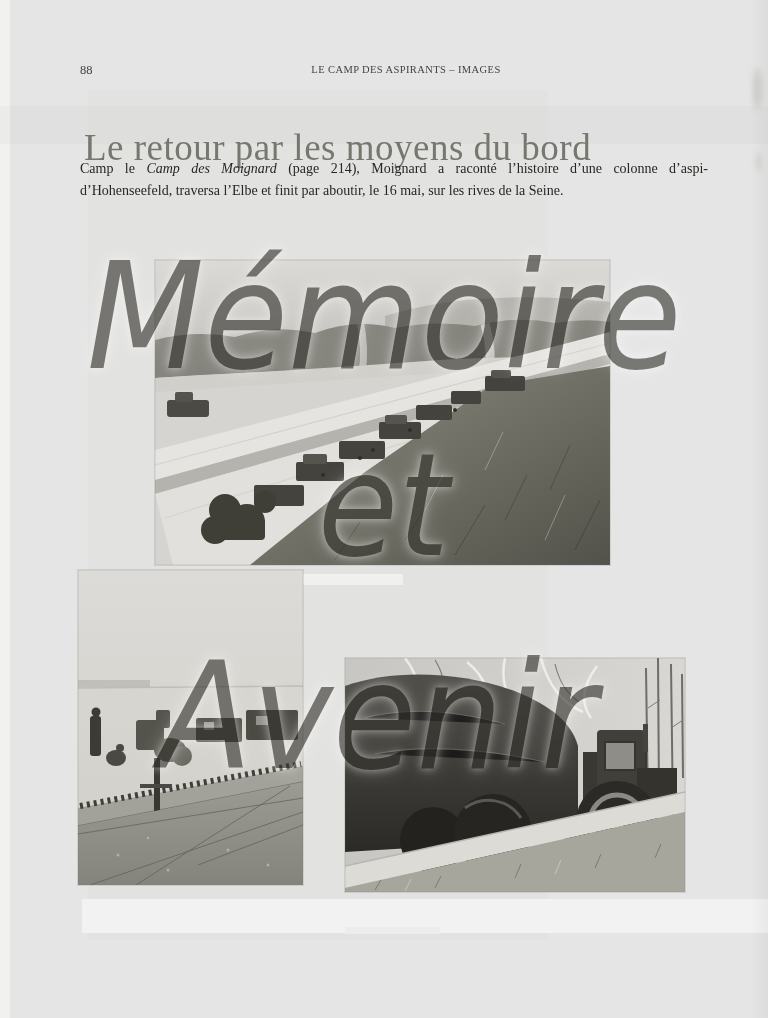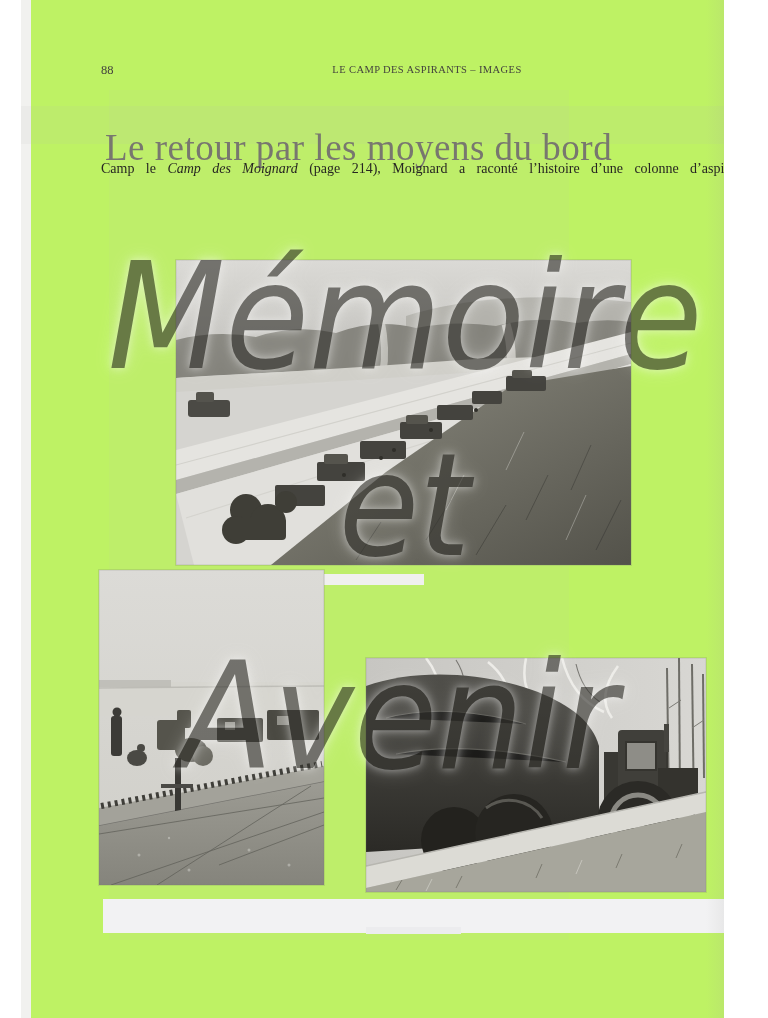--- a/index.html
+++ b/index.html
@@ -1,21 +1,20 @@
 <!DOCTYPE html>
 <html><head>
 <meta charset="utf-8">
 <style>
   html,body{margin:0;padding:0;background:#ffffff;}
   .page{
-    position:relative;width:703px;height:1018px;overflow:hidden;
-    background:#bef264;
+    position:relative;width:768px;height:1018px;overflow:hidden;
+    background:#e5e5e5;
     font-family:"Liberation Serif", serif;
     color:#2e2d2a;
-    margin-left:21px;
   }
   
   .edge-left{position:absolute;left:0;top:0;width:10px;height:1018px;background:#f1f1ef;}
   .tone-band{position:absolute;left:88px;top:90px;width:460px;height:850px;background:rgba(185,185,182,0.08);}
   .band-bottom{position:absolute;left:82px;top:899px;width:686px;height:34px;background:#f2f2f3;}
   .band-bottom-notch{position:absolute;left:345px;top:927px;width:95px;height:7px;background:#ececee;}
   .band-photo-right{position:absolute;left:303px;top:574px;width:100px;height:11px;background:#f0f0ee;}
   .edge-right{position:absolute;right:0;top:0;width:18px;height:1018px;
     background:linear-gradient(to right, rgba(0,0,0,0) , rgba(160,160,156,0.12));}
   .smudge1{position:absolute;left:753px;top:68px;width:9px;height:42px;background:#b9b8b4;border-radius:50%;filter:blur(3px);opacity:.55;}
@@ -80,20 +79,21 @@
 
   <div class="pg-header">
     <span class="pg-num">88</span>
     <span class="run-title">LE CAMP DES ASPIRANTS – IMAGES</span>
   </div>
 
   <h1 class="main-heading">Le retour par les moyens du bord</h1>
 
   <div class="para">
     <div class="pline"><span>Camp le </span><span class="ital">Camp des Moignard</span><span> (page 214), Moignard a raconté l’histoire d’une colonne d’aspi-</span></div>
+    <div class="pline last">d’Hohenseefeld, traversa l’Elbe et finit par aboutir, le 16 mai, sur les rives de la Seine.</div>
   </div>
 
   <figure class="photo photo-1" aria-label="Column of tractors and loaded trailers halted along an autobahn between wooded hills">
     <svg width="455" height="305" viewBox="0 0 455 305" preserveAspectRatio="none">
       <defs>
         <linearGradient id="p1sky" x1="0" y1="0" x2="0" y2="1">
           <stop offset="0" stop-color="#dbdad6"></stop>
             <stop offset="1" stop-color="#c5c4c0"></stop>
         </linearGradient>
         <linearGradient id="p1grass" x1="0" y1="0" x2="1" y2="1">

